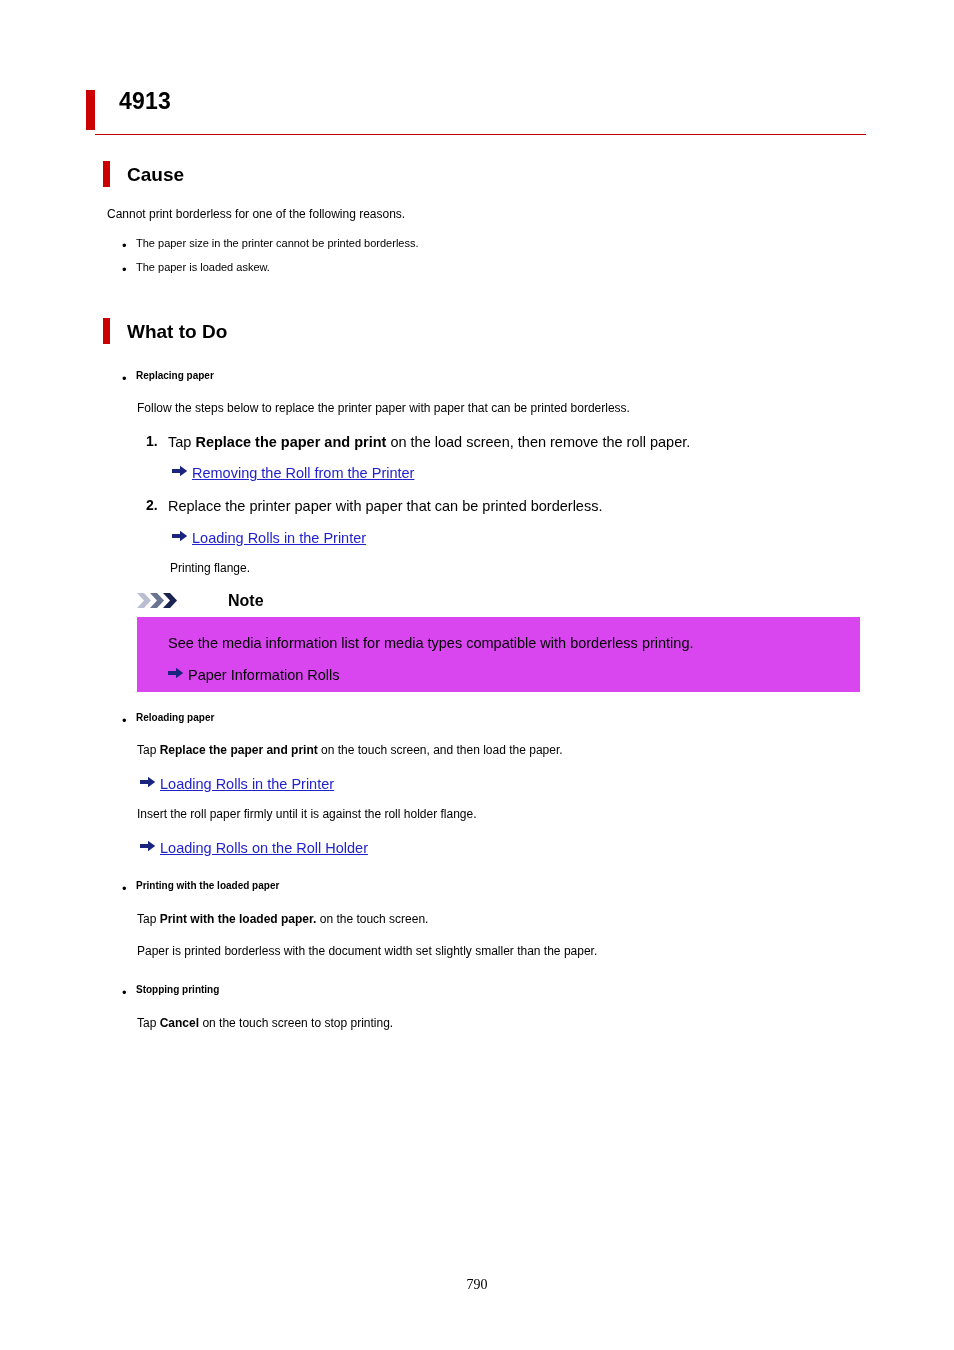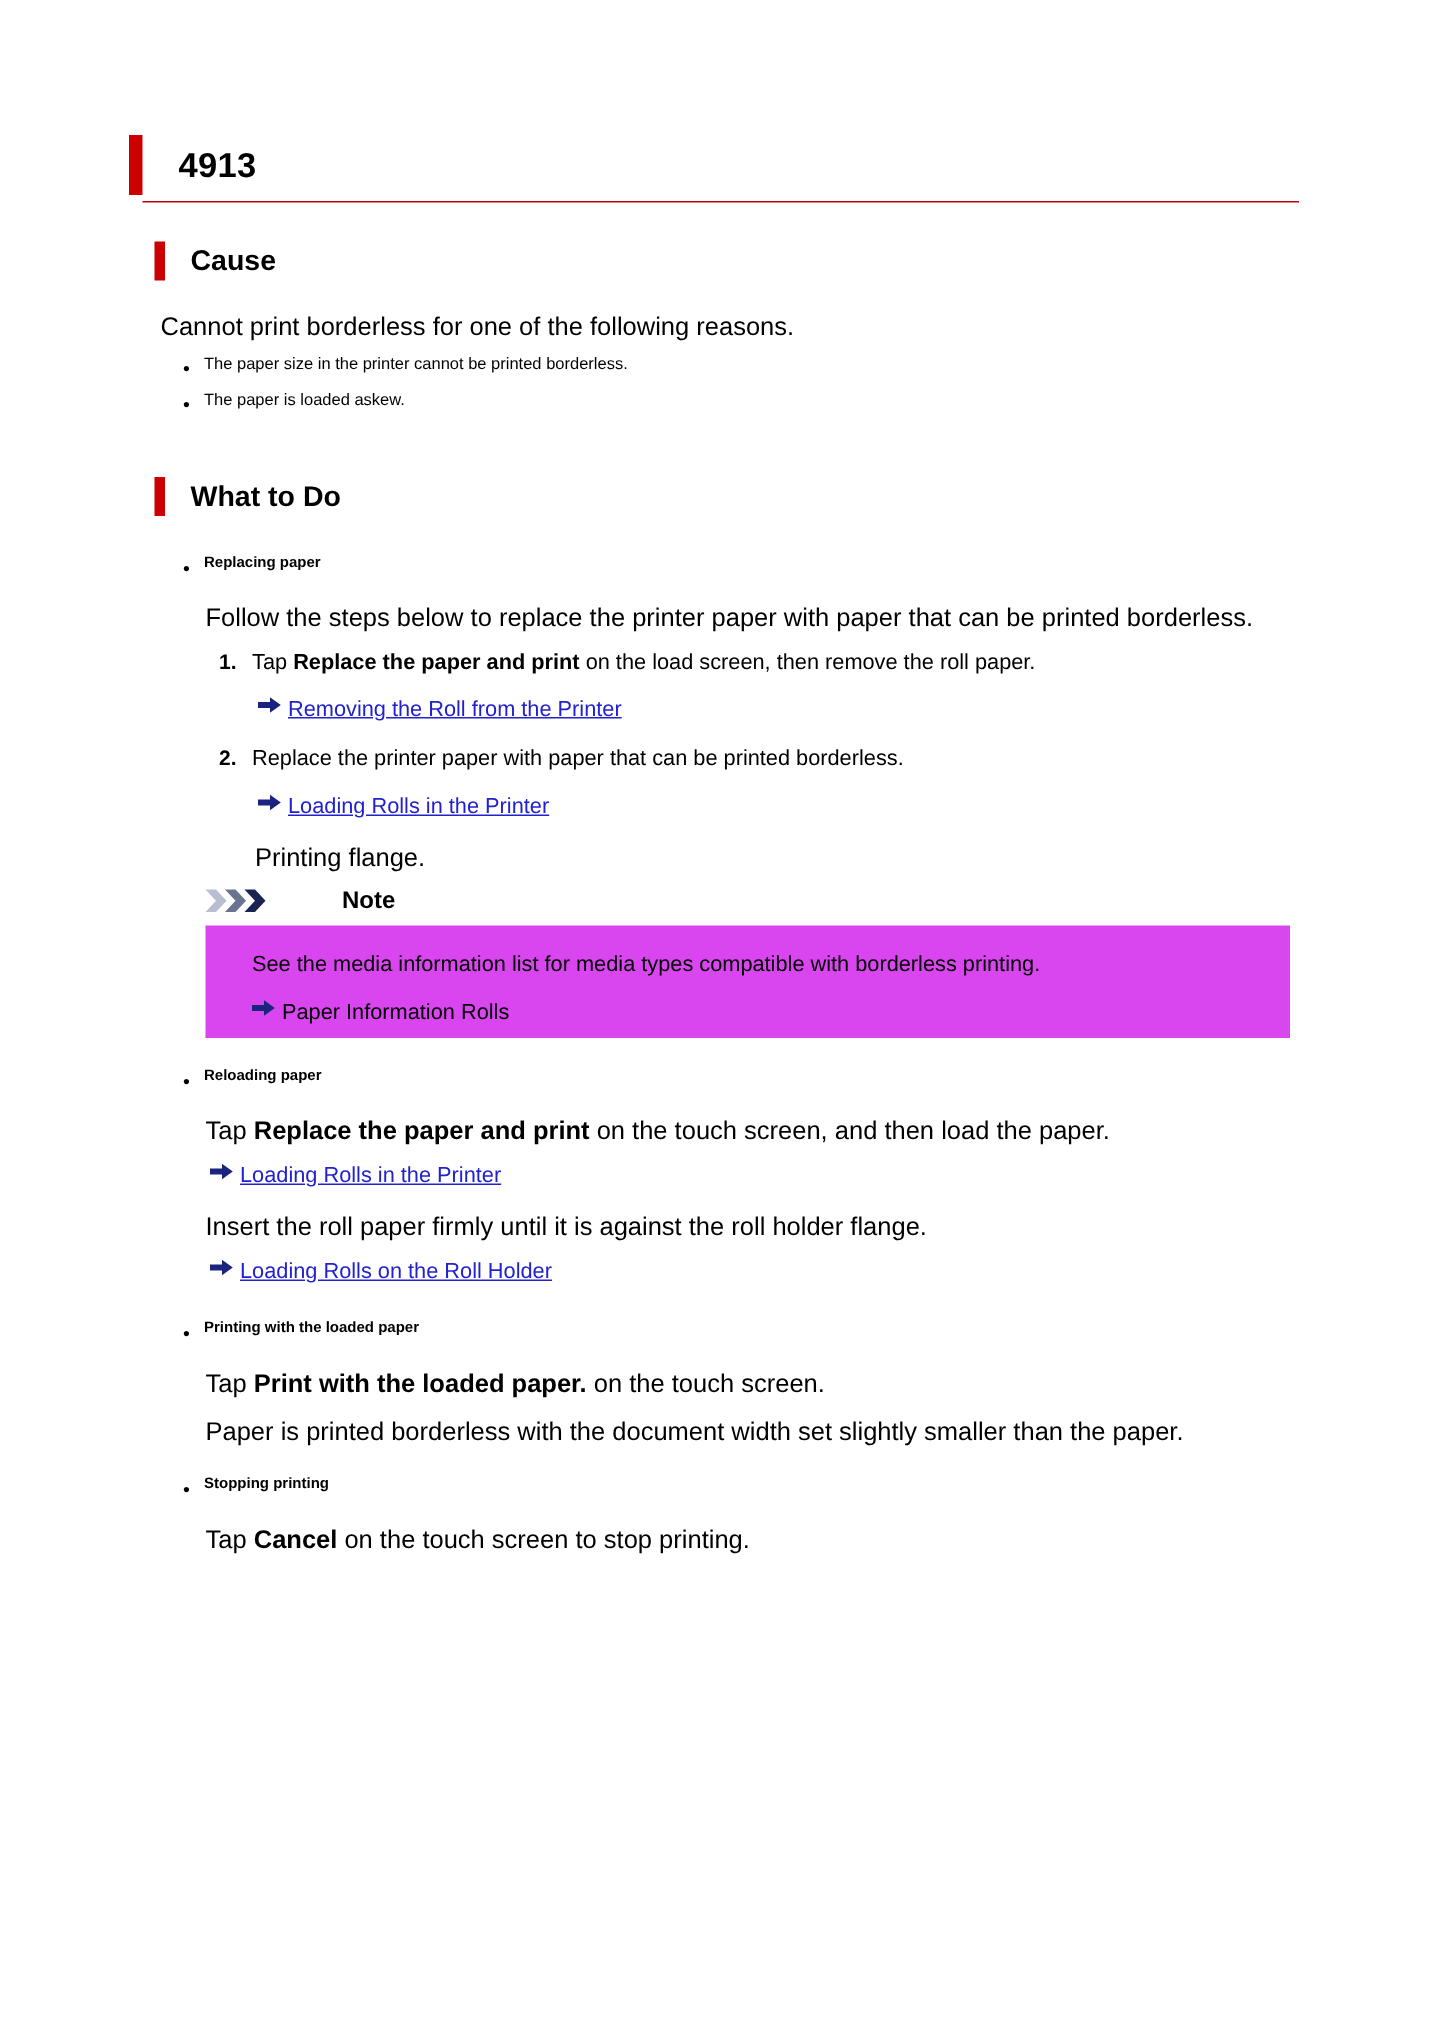--- a/index.html
+++ b/index.html
@@ -25,21 +25,20 @@
 
   
   .title-block {
     position: absolute;
     left: 86px;
     top: 90px;
     width: 780px;
   }
   .title-row {
     display: flex;
-    align-items: center;
   }
   .title-bar {
     width: 9px;
     height: 40px;
     background: #cc0000;
     flex: 0 0 auto;
   }
   .title-text {
     font-size: 23px;
     font-weight: bold;
@@ -71,21 +70,21 @@
   .section-title {
     font-size: 19px;
     font-weight: bold;
     margin-left: 17px;
     line-height: 1;
   }
 
   
   .body-text {
     position: absolute;
-    font-size: 17px;
+    font-size: 12px;
     line-height: 1.45;
     color: #000000;
   }
   .bold { font-weight: bold; }
 
   
   .bullet-row {
     position: absolute;
     display: flex;
     font-size: 14.5px;
@@ -322,14 +321,15 @@
 
   <div class="bullet-row" style="left:122px; top:983px; width:720px;">
     <span class="bullet-dot">•</span>
     <span class="bullet-label">Stopping printing</span>
   </div>
 
   <div class="body-text" style="left:137px; top:1015px; width:720px;">
     <span>Tap </span><span class="bold">Cancel</span><span> on the touch screen to stop printing.</span>
   </div>
 
+  <div class="page-number">790</div>
 
 </div>
 
 </body></html>

